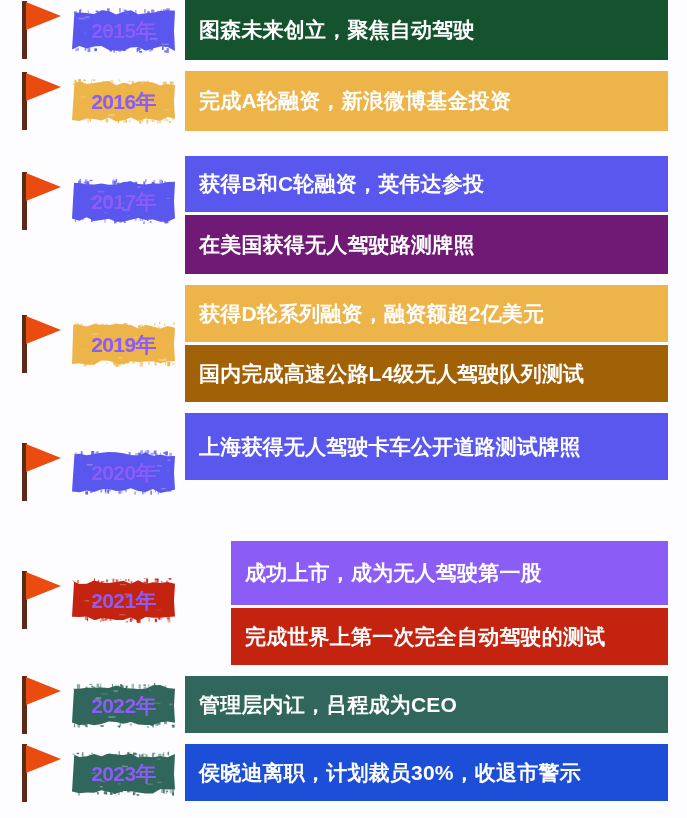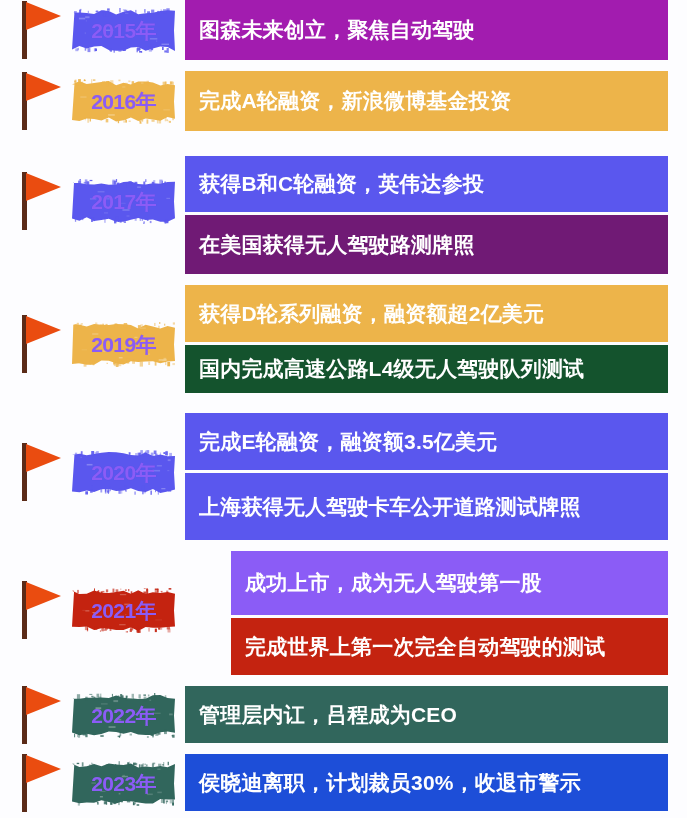--- a/index.html
+++ b/index.html
@@ -174,21 +174,21 @@
             <rect x="13.8" y="13.5" width="1.1" height="0.8" fill="#ffffff" opacity="0.17"></rect>
             <rect x="33.4" y="22.6" width="7.9" height="1.3" fill="#ffffff" opacity="0.23"></rect>
             <rect x="89.5" y="36.6" width="7.5" height="1.4" fill="#ffffff" opacity="0.26"></rect>
             <rect x="13.2" y="9.3" width="4.3" height="1.9" fill="#ffffff" opacity="0.24"></rect>
             <rect x="6.9" y="10.7" width="6.3" height="1.7" fill="#ffffff" opacity="0.26"></rect>
           </svg>
           <span class="year-text">2015年</span>
         </div>
       </div>
       <div class="events">
-        <div class="event-bar" style="background: #a21caf; height: 60px;">
+        <div class="event-bar" style="background: #14532d; height: 60px;">
           <span>图森未来创立，聚焦自动驾驶</span>
         </div>
       </div>
     </div>
     <div class="group">
       <div class="rail" style="height: 60px;">
         <div style="position: absolute; left: 0px; top: -1px; width: 70px; height: 62px;">
           <svg class="flag-icon" viewBox="0 0 48 62" style="left: 17px; top: 0px;">
             <rect x="5" y="2" width="5" height="58" fill="#5b2b18"></rect>
             <polygon points="9,3 44,17 9,31" fill="#ea4c10"></polygon>
@@ -411,21 +411,21 @@
             <rect x="90.2" y="38.9" width="3.6" height="1.0" fill="#ffffff" opacity="0.10"></rect>
             <rect x="46.8" y="36.1" width="3.8" height="1.3" fill="#ffffff" opacity="0.31"></rect>
           </svg>
           <span class="year-text">2019年</span>
         </div>
       </div>
       <div class="events">
         <div class="event-bar" style="background: rgb(237, 180, 74); height: 57px;">
           <span>获得D轮系列融资，融资额超2亿美元</span>
         </div>
-        <div class="event-bar" style="background: #14532d; height: 48px;">
+        <div class="event-bar" style="background: #a16207; height: 57px;">
           <span>国内完成高速公路L4级无人驾驶队列测试</span>
         </div>
       </div>
     </div>
     <div class="group">
       <div class="rail" style="height: 117px;">
         <div style="position: absolute; left: 0px; top: 27.5px; width: 70px; height: 62px;">
           <svg class="flag-icon" viewBox="0 0 48 62" style="left: 17px; top: 0px;">
             <rect x="5" y="2" width="5" height="58" fill="#5b2b18"></rect>
             <polygon points="9,3 44,17 9,31" fill="#ea4c10"></polygon>
@@ -488,23 +488,20 @@
             <rect x="8.3" y="7.8" width="1.7" height="0.8" fill="#ffffff" opacity="0.15"></rect>
             <rect x="89.3" y="39.0" width="4.1" height="1.3" fill="#ffffff" opacity="0.27"></rect>
             <rect x="46.9" y="29.3" width="4.7" height="1.4" fill="#ffffff" opacity="0.26"></rect>
             <rect x="95.7" y="10.3" width="2.9" height="1.8" fill="#ffffff" opacity="0.23"></rect>
             <rect x="84.8" y="16.3" width="5.1" height="1.1" fill="#ffffff" opacity="0.24"></rect>
           </svg>
           <span class="year-text">2020年</span>
         </div>
       </div>
       <div class="events">
-        <div class="event-bar" style="background: rgb(90, 87, 238); height: 57px;">
-          <span>完成E轮融资，融资额3.5亿美元</span>
-        </div>
         <div class="event-bar" style="background: rgb(90, 87, 238); height: 67px; text-align: center;">
           <span>上海获得无人驾驶卡车公开道路测试牌照</span>
         </div>
       </div>
     </div>
     <div class="group">
       <div class="rail" style="height: 117px; padding-left: 46px;">
         <div style="position: absolute; left: 0px; top: 27.5px; width: 70px; height: 62px;">
           <svg class="flag-icon" viewBox="0 0 48 62" style="left: 17px; top: 0px;">
             <rect x="5" y="2" width="5" height="58" fill="#5b2b18"></rect>

